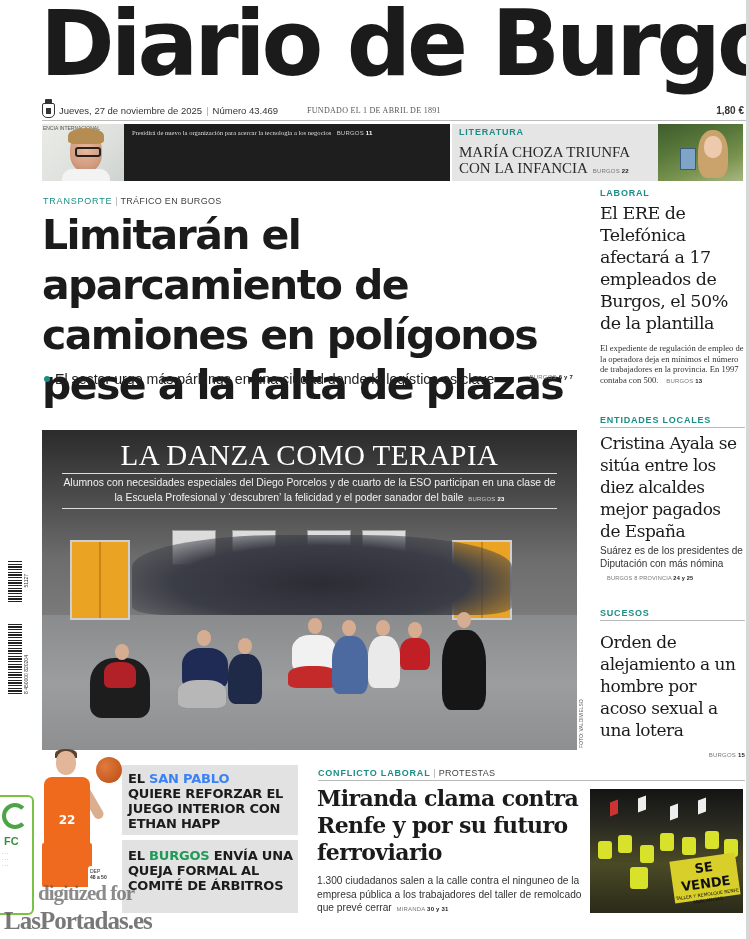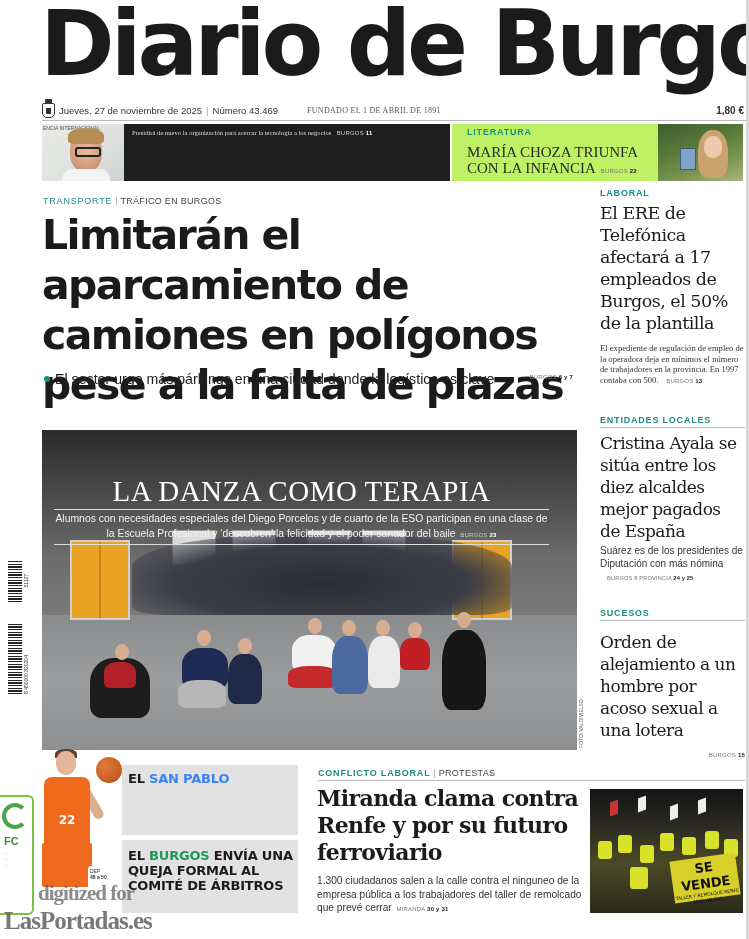--- a/index.html
+++ b/index.html
@@ -24,21 +24,21 @@
   .face::before { content:""; position:absolute; left:-2px; top:-4px; width:36px; height:16px; border-radius:50% 50% 20% 20%; background:#b58d52; }
   .face::after { content:""; position:absolute; left:5px; top:15px; width:22px; height:6px; border:2px solid #222; border-radius:3px; }
   .shirt { position:absolute; left:20px; top:45px; width:48px; height:14px; background:#f3f3f3; border-radius:10px 10px 0 0; }
   .fontecha { left: 124px; top: 124px; width: 326px; height: 57px; background: #1e1e1e; color: #fff; padding: 3px 8px; }
   .fontecha h2 { font-family: "DejaVu Serif", serif; font-weight: normal; font-size: 14.5px; line-height: 17px; letter-spacing: -0.3px; }
   .fontecha p { font-family: "Liberation Serif", serif; font-size: 6.6px; margin-top: 2px; color: #ddd; white-space: nowrap; }
   .ref { font-family: "Liberation Sans", sans-serif; font-size: 6px; letter-spacing: 0.2px; color: #777; }
   .ref b { color: #222; }
   .fontecha .ref { color: #ccc; }
   .fontecha .ref b { color: #fff; }
-  .literatura { left: 452px; top: 124px; width: 206px; height: 57px; background: #bef264; padding: 3px 15px; }
+  .literatura { left: 452px; top: 124px; width: 206px; height: 57px; background: #e5e5e5; padding: 3px 7px; }
   .kicker { font-weight: bold; font-size: 9px; letter-spacing: 0.8px; color: #1a8e86; }
   .literatura h3 { font-family: "Liberation Serif", serif; font-weight: normal; font-size: 15px; line-height: 16px; margin-top: 7px; color: #2a2a2a; }
   .lit-photo { left: 658px; top: 124px; width: 85px; height: 57px; background: linear-gradient(160deg,#3f5c2c 0%,#5a7a3c 40%,#7a9450 70%,#a9b683 100%); overflow:hidden; }
   .lit-hair { position:absolute; left:40px; top:6px; width:30px; height:48px; background:#c9a36b; border-radius:45% 45% 30% 30%; }
   .lit-face { position:absolute; left:46px; top:12px; width:18px; height:22px; background:#edc9ae; border-radius:45%; }
   .lit-book { position:absolute; left:22px; top:24px; width:16px; height:22px; background:#7fa4c7; border:1px solid #3a5b7a; }
 
   
   .main-kicker { left: 43px; top: 196px; font-size: 9px; color: #444; letter-spacing: 0.3px; }
   .main-kicker .k { font-weight: normal; color: #1a8e86; letter-spacing: 0.8px; }
@@ -50,21 +50,21 @@
   
   .photo { left: 42px; top: 430px; width: 535px; height: 320px; background: #3a3a3a; overflow: hidden; }
   .ph-wall { position:absolute; left:0; top:0; width:100%; height:185px; background: linear-gradient(180deg,#2b2b2b 0%,#4a4a4a 35%,#6d6d6d 70%,#7a7a7a 100%); }
   .ph-floor { position:absolute; left:0; top:185px; width:100%; height:135px; background: linear-gradient(180deg,#8a8b8d 0%,#9c9d9f 50%,#8e8f91 100%); }
   .ph-door { position:absolute; top:110px; width:60px; height:80px; background:#eaa323; border:2px solid #cfcfcf; }
   .ph-door::after { content:""; position:absolute; left:50%; top:50%; width:2px; height:100%; transform:translate(-50%,-50%); background:#c8861a; }
   .ph-win { position:absolute; top:100px; width:44px; height:35px; background:#dcdcdc; border:1px solid #999; }
   .ph-crowd { position:absolute; left:90px; top:105px; width:380px; height:80px; border-radius:40% 40% 10% 10%; background: radial-gradient(ellipse at 50% 60%, #2c2c34 0%, #3b3d46 55%, rgba(60,60,70,0) 100%); }
   .person { position:absolute; border-radius: 40% 40% 20% 20%; }
   .head { position:absolute; width:14px; height:16px; border-radius:50%; background:#d7ad92; }
-  .overlay { position:absolute; left:12px; top:8px; width:495px; text-align:center; color:#fff;margin-top:36px; }
+  .overlay { position:absolute; left:20px; top:8px; width:495px; text-align:center; color:#fff; }
   .overlay h2 { font-family: "Liberation Serif", serif; font-weight: normal; font-size: 29px; letter-spacing: 0.5px; line-height: 34px; }
   .overlay .rule { height:1px; background:#ddd; margin: 1px 0; }
   .overlay p { font-family: "Liberation Sans", sans-serif; font-size: 10.4px; line-height: 15px; color:#f2f2f2; }
   .overlay .ref { color:#ccc; } .overlay .ref b { color:#fff; }
   .credit { left: 578px; top: 688px; width: 10px; height: 60px; font-size: 5px; color:#555; writing-mode: vertical-rl; transform: rotate(180deg); }
 
   
   .rcol { left: 600px; width: 145px; }
   .rkicker { font-weight: bold; font-size: 9px; letter-spacing: 0.8px; color: #1a8e86; border-bottom: 1px solid #bbb; padding-bottom: 2px; }
   .rtitle { font-family: "DejaVu Serif", serif; font-size: 17px; line-height: 22px; letter-spacing: -0.5px; color: #1b1b1b; margin-top: 4px; }
@@ -234,21 +234,21 @@
   <div class="sp-box2"></div>
   <div class="player">
     <div class="pl-arm"></div>
     <div class="ball"></div>
     <div class="pl-hair"></div>
     <div class="pl-head"></div>
     <div class="pl-shorts"></div>
     <div class="pl-jersey">22</div>
   </div>
   <div class="sp-text" style="top:6px">
-    <span>EL </span><span class="blue">SAN PABLO</span><br>
+    <span>EL </span><span class="blue">SAN PABLO</span><br><span>QUIERE REFORZAR EL JUEGO INTERIOR CON ETHAN HAPP</span>
   </div>
   <div class="sp-text" style="top:83px">
     <span>EL </span><span class="green">BURGOS</span><span> ENVÍA UNA QUEJA FORMAL AL COMITÉ DE ÁRBITROS</span>
   </div>
 </div>
 <div class="abs dep">
   <div>DEP</div>
   <b>48 a 50</b>
 </div>
 

